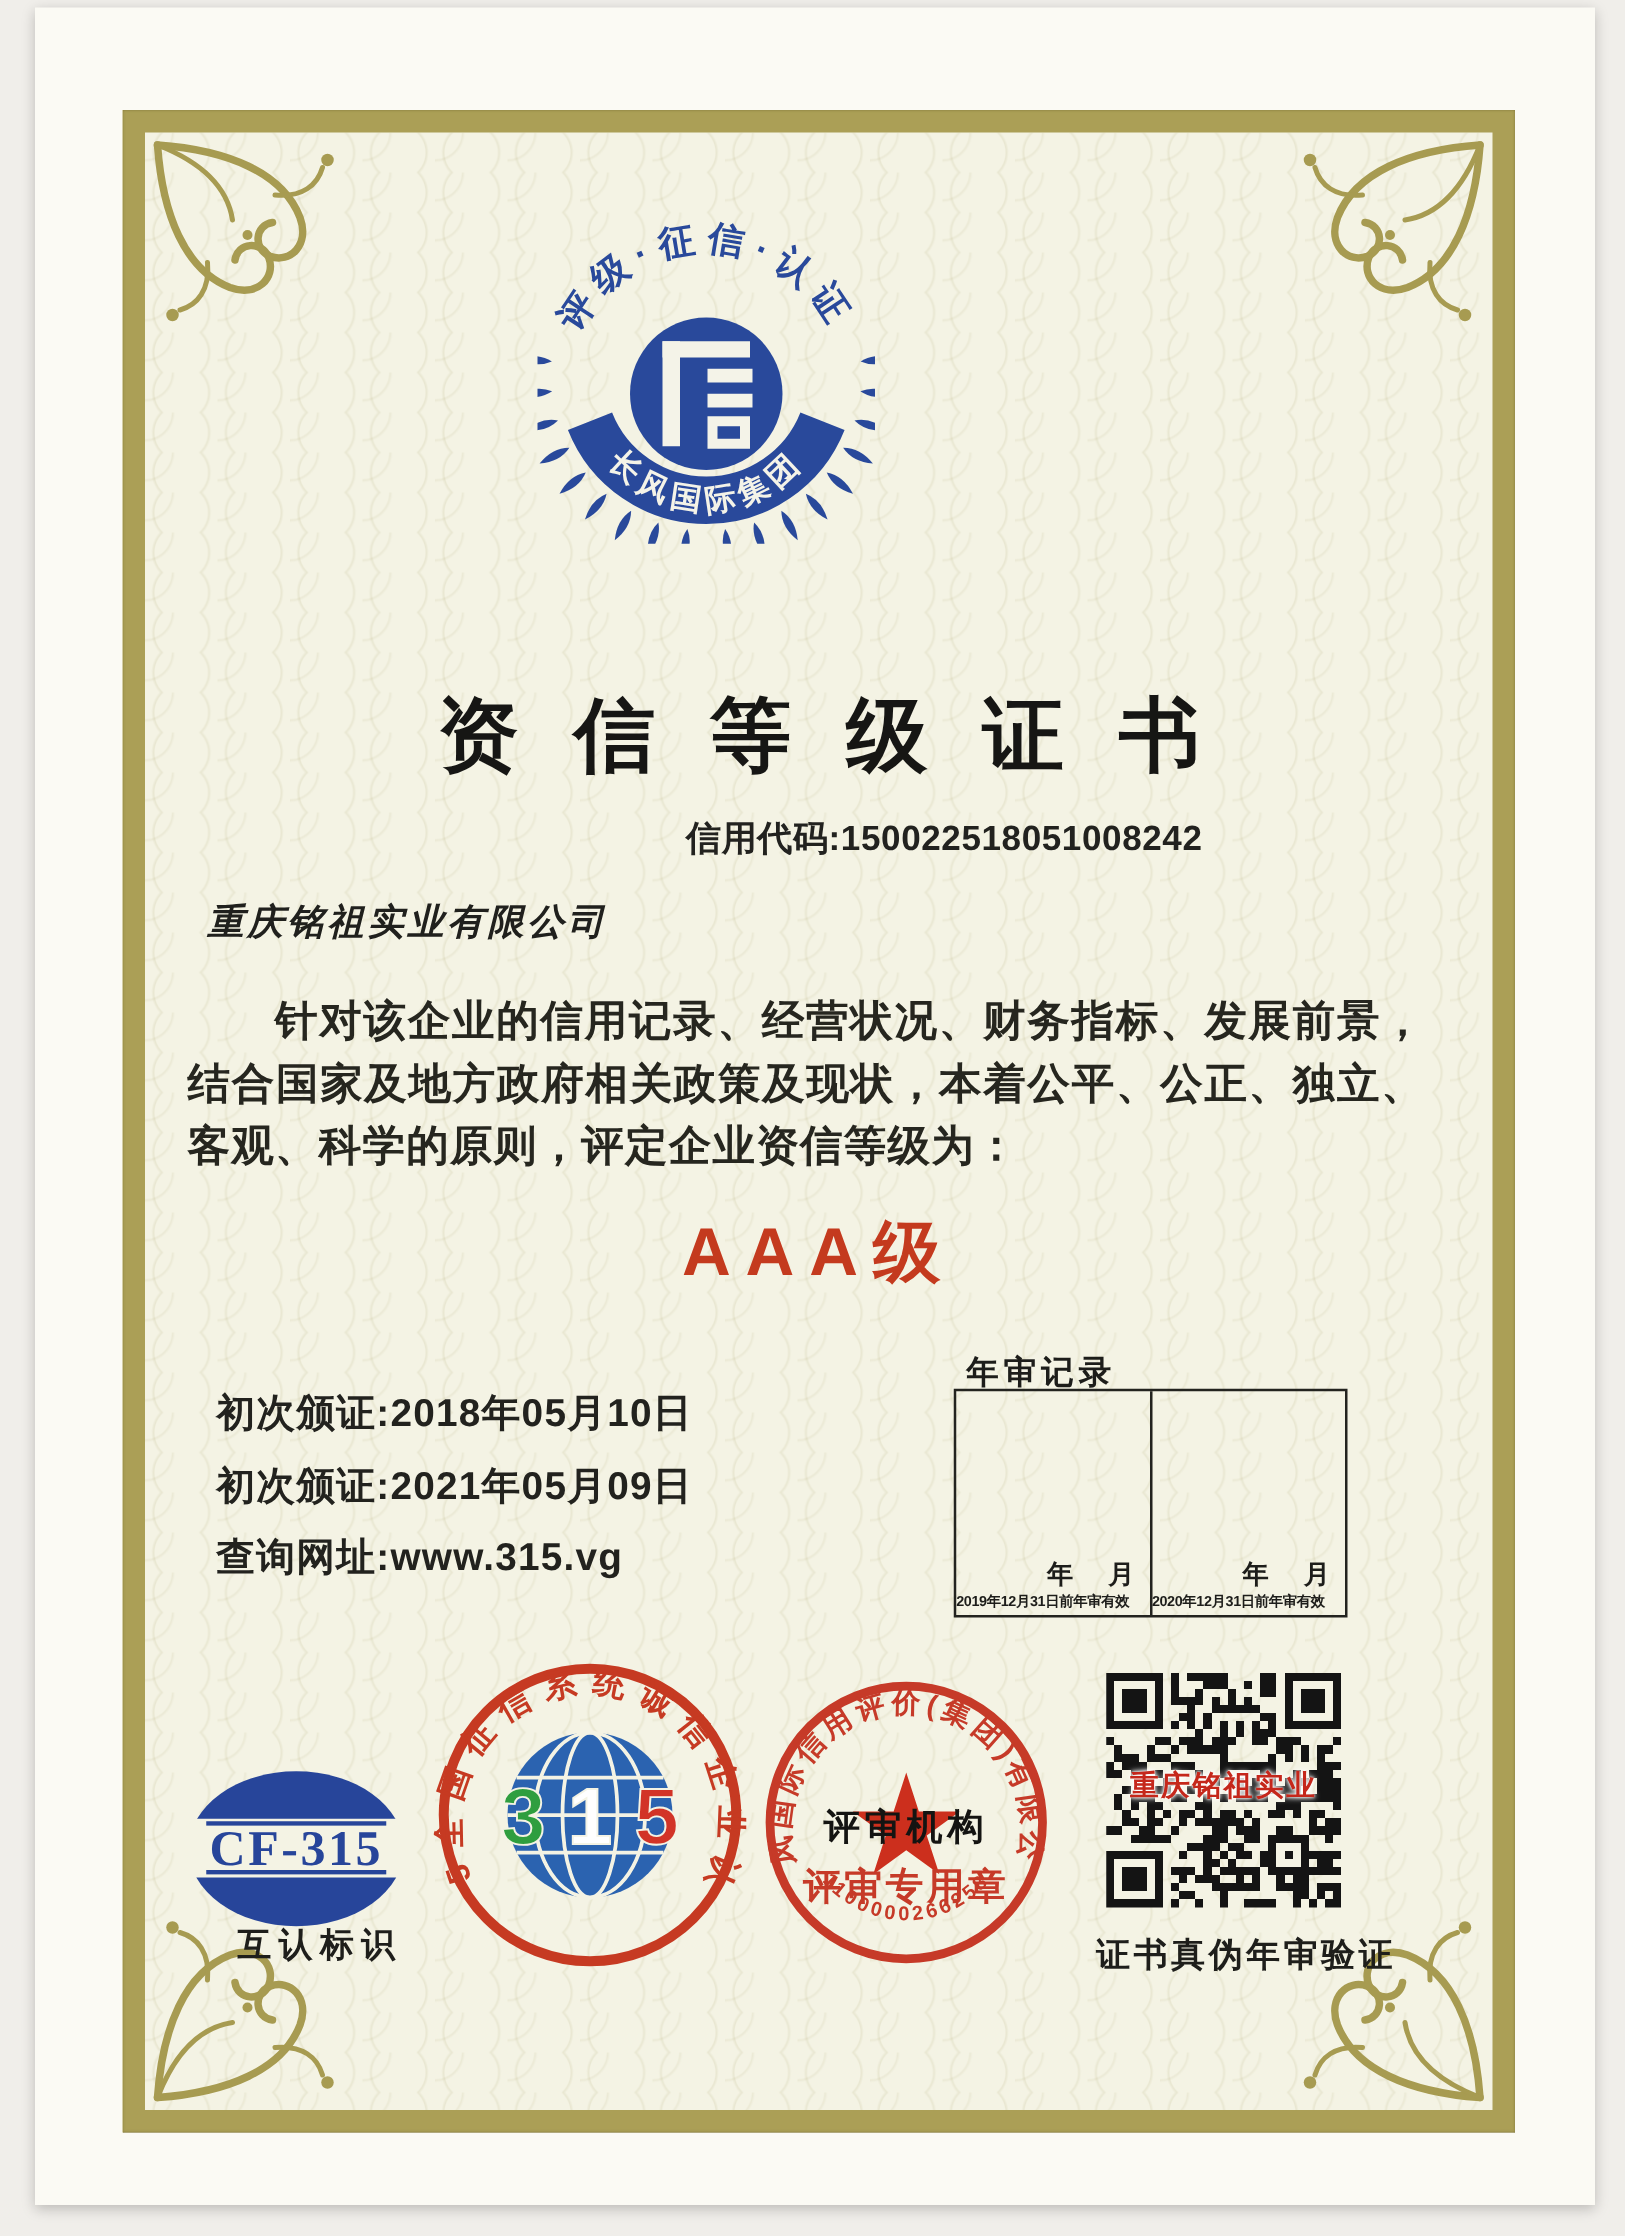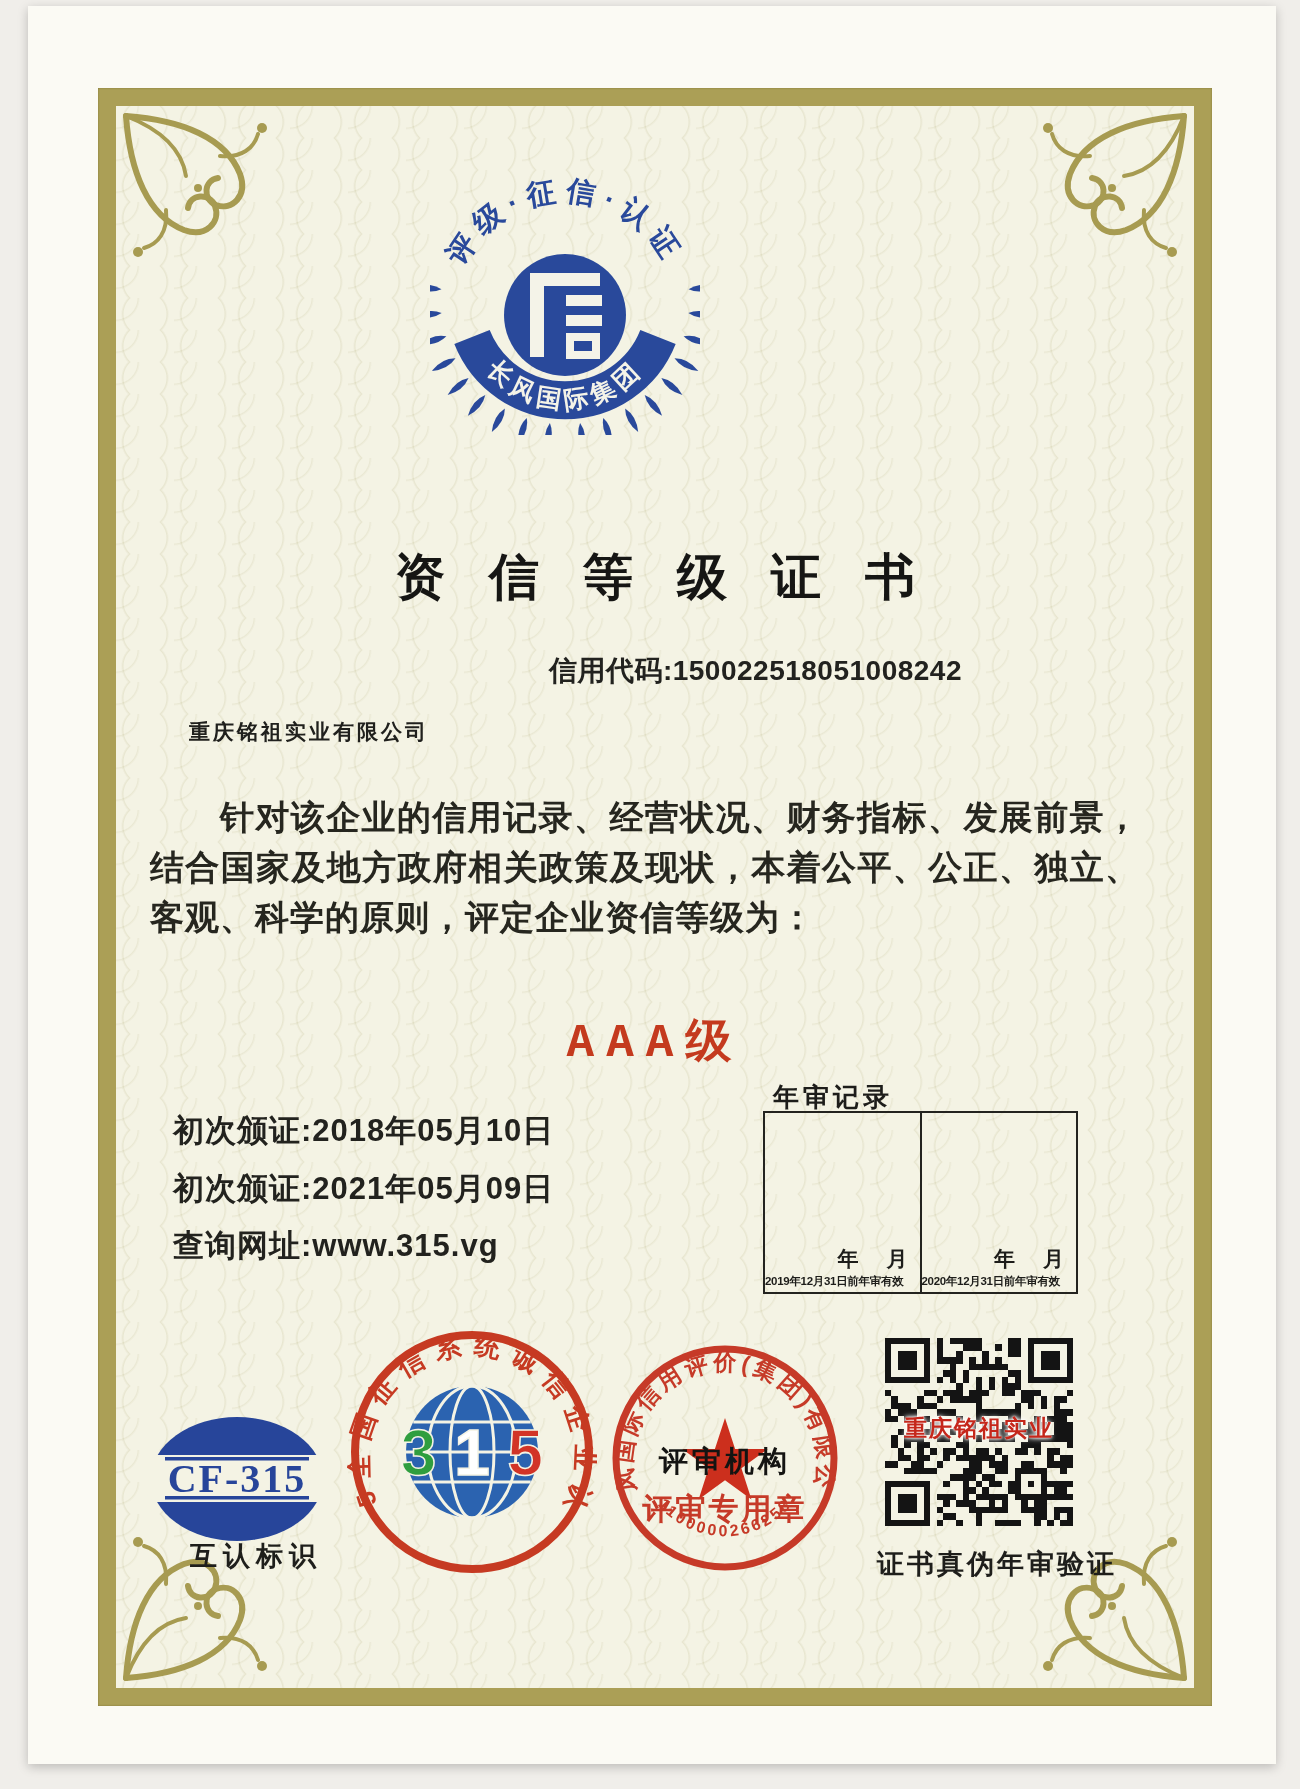--- a/index.html
+++ b/index.html
@@ -19,30 +19,30 @@
            background-size:58px 32px; }
   .corner { position:absolute; width:150px; height:150px; }
   .corner.tl{ left:4px; top:4px; }
   .corner.tr{ right:4px; top:4px; transform:rotate(90deg); }
   .corner.br{ right:4px; bottom:4px; transform:rotate(180deg); }
   .corner.bl{ left:4px; bottom:4px; transform:rotate(270deg); }
 
   .emblem { left:314px; top:59px; width:270px; height:270px; }
 
   .cert-title { left:0; top:438px; width:100%; text-align:center;
-                font-size:50px; font-weight:900; color:#161614;
+                font-size:65px; font-weight:900; color:#161614;
                 letter-spacing:44px; padding-left:44px; white-space:nowrap;font-family:Liberation Mono, monospace; }
   .credit-code { right:232px; top:546px; font-size:28px; font-weight:800; color:#22221f; letter-spacing:.5px; }
-  .company { left:73px; top:612px; font-size:21px; font-weight:800; color:#20201d; letter-spacing:3px; }
+  .company { left:50px; top:612px; font-size:29px; font-weight:800; color:#20201d; letter-spacing:3px;font-style:italic; }
   .body-par { left:34px; top:686px; width:990px; font-size:34px; font-weight:600;
               color:#26261f; line-height:50px; text-indent:70px;
               text-align:justify; text-justify:inter-character; letter-spacing:1px; }
   .rating { left:0; top:860px; width:100%; text-align:center;
-            font-family:Liberation Mono, monospace; font-size:46px; font-weight:700;
-            color:#c43a1e; letter-spacing:12px;margin-top:44px; }
+            font-family:Liberation Sans, sans-serif; font-size:54px; font-weight:700;
+            color:#c43a1e; letter-spacing:12px; }
 
   .ar-title { left:657px; top:974px; font-size:26px; font-weight:800; color:#1d1d1a; letter-spacing:4px; }
   .ar-table { left:647px; top:1005px; width:315px; height:183px;
               border:2px solid #23231f; display:flex; }
   .ar-cell { flex:1; display:flex; flex-direction:column; justify-content:flex-end; }
   .ar-cell.first { border-right:2px solid #23231f; }
   .ym-row { display:flex; justify-content:flex-end; gap:28px; padding:0 12px 1px 0;
             font-size:21px; font-weight:800; color:#1d1d1a; }
   .ar-note { font-size:11.5px; font-weight:700; color:#1d1d1a; white-space:nowrap;
              padding-bottom:3px; letter-spacing:-.3px; }

